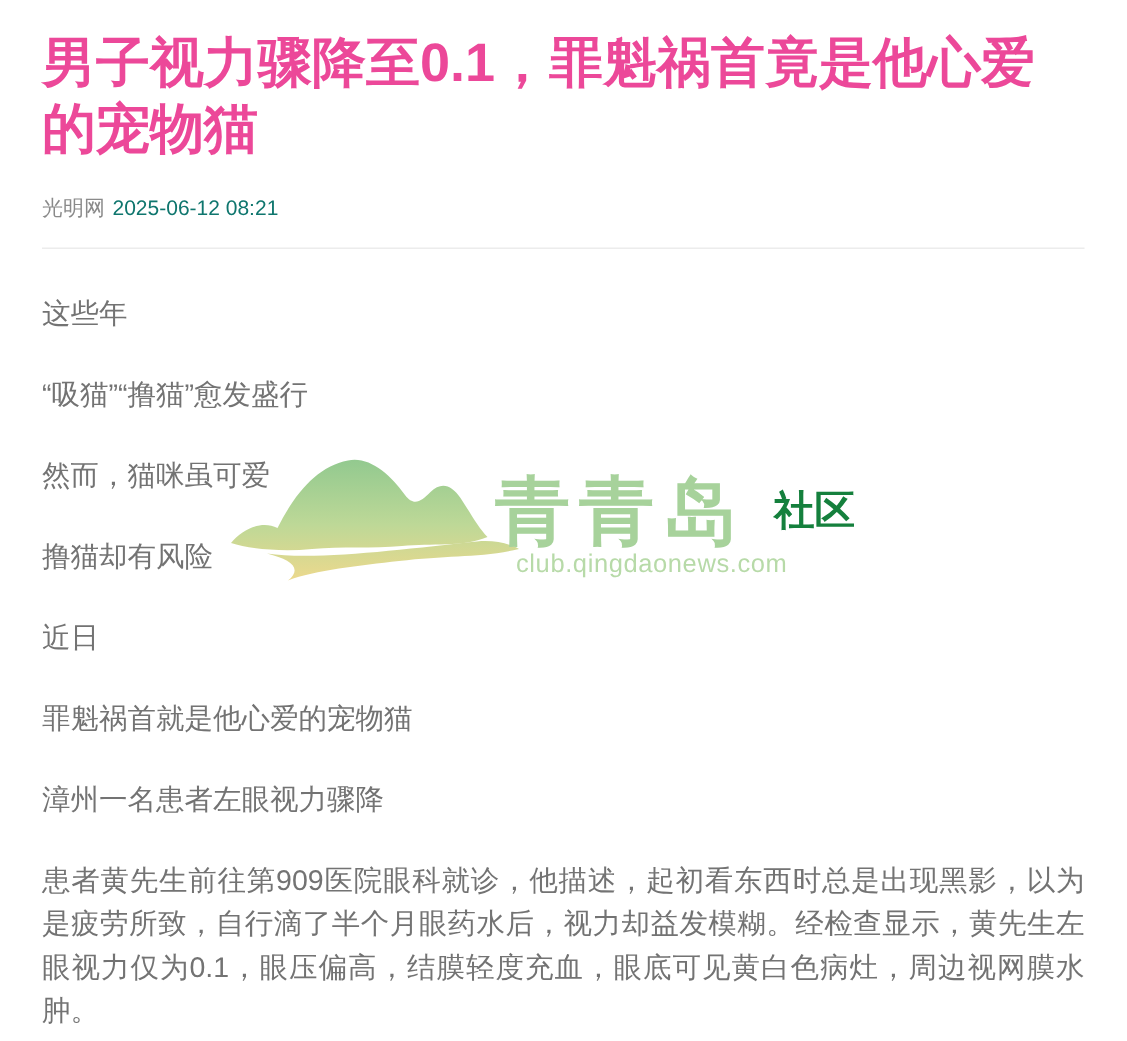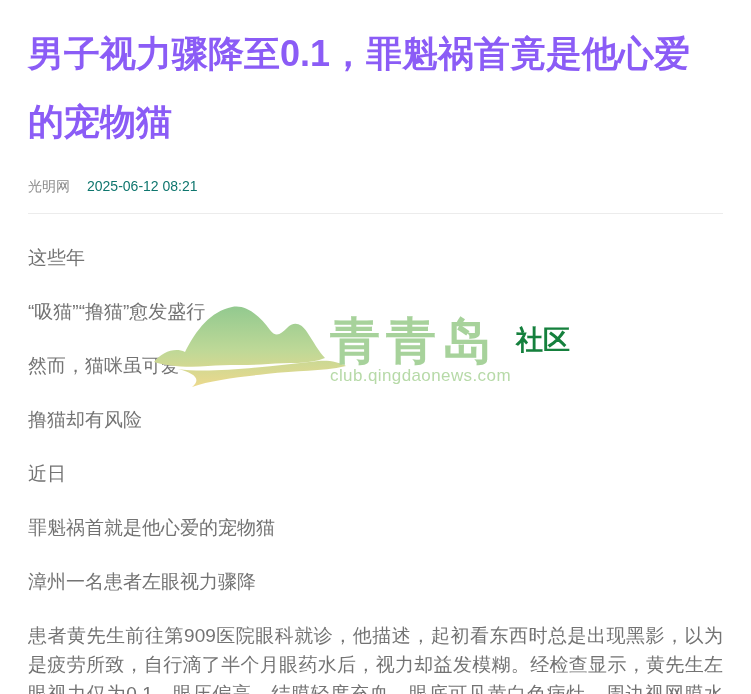--- a/index.html
+++ b/index.html
@@ -8,30 +8,30 @@
     width:751px; height:694px;
     background:#ffffff;
     overflow:hidden;
     font-family:"Liberation Sans","DejaVu Sans",sans-serif;
   }
   .inner { padding:0 28px; }
 
   .title {
     margin:20px 0 10px 0;
     font-size:36px;
-    line-height:68px;
+    line-height:44px;
     font-weight:bold;
-    color:#8b5cf6;
+    color:#ec4899;
   }
 
   .meta {
     margin-top:22px;
     display:flex;
     align-items:center;
-    gap:17px;
+    gap:5px;
     font-size:14px;
     line-height:16px;
   }
   .meta .source { color:#8a8a8a; }
   .meta .time   { color:#0f766e;text-align:center; }
 
   .divider {
     margin:19px 0 0 0;
     border:none;
     border-top:1px solid #ececec;
@@ -63,21 +63,21 @@
     letter-spacing:6px;
     color:#a7d29b;
   }
   .wm-suffix {
     position:absolute; left:368px; top:29px;
     font-size:27px; line-height:27px;
     font-weight:bold;
     color:#15803d;
   }
   .wm-url {
-    position:absolute; left:182px; top:69px;
+    position:absolute; left:196px; top:69px;
     font-size:17px; line-height:18px;
     letter-spacing:0.4px;
     color:#b7daa8;
   }
 </style>
 </head>
 <body>
 
 <div class="page">
   <div class="inner">

